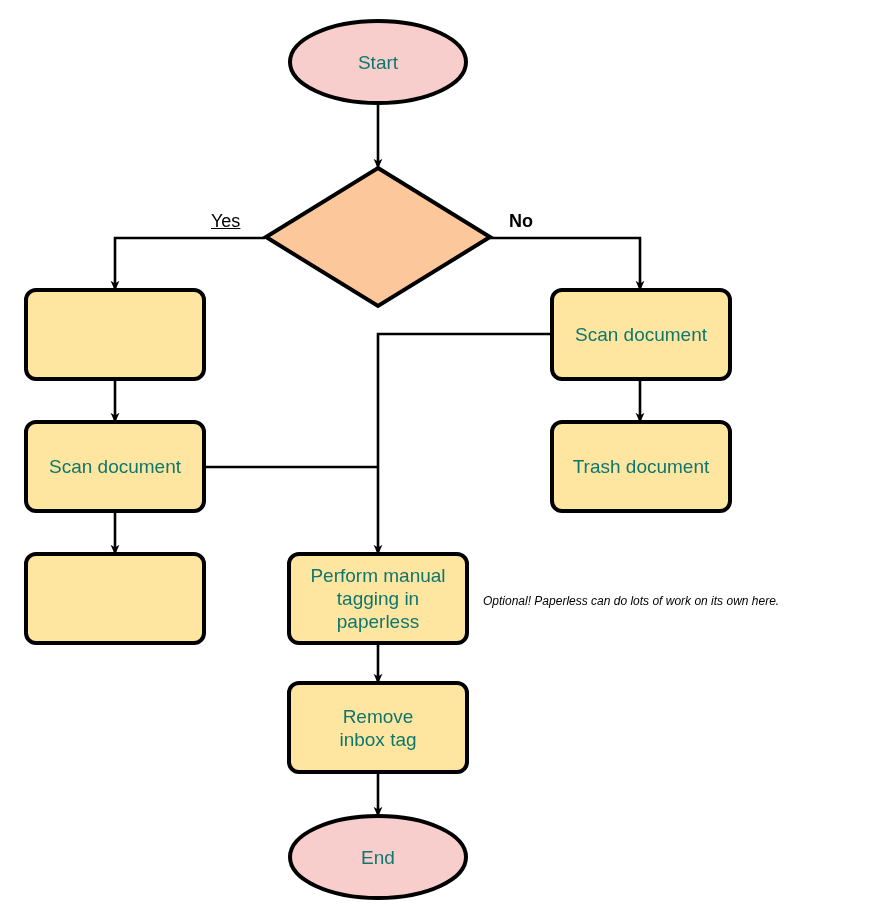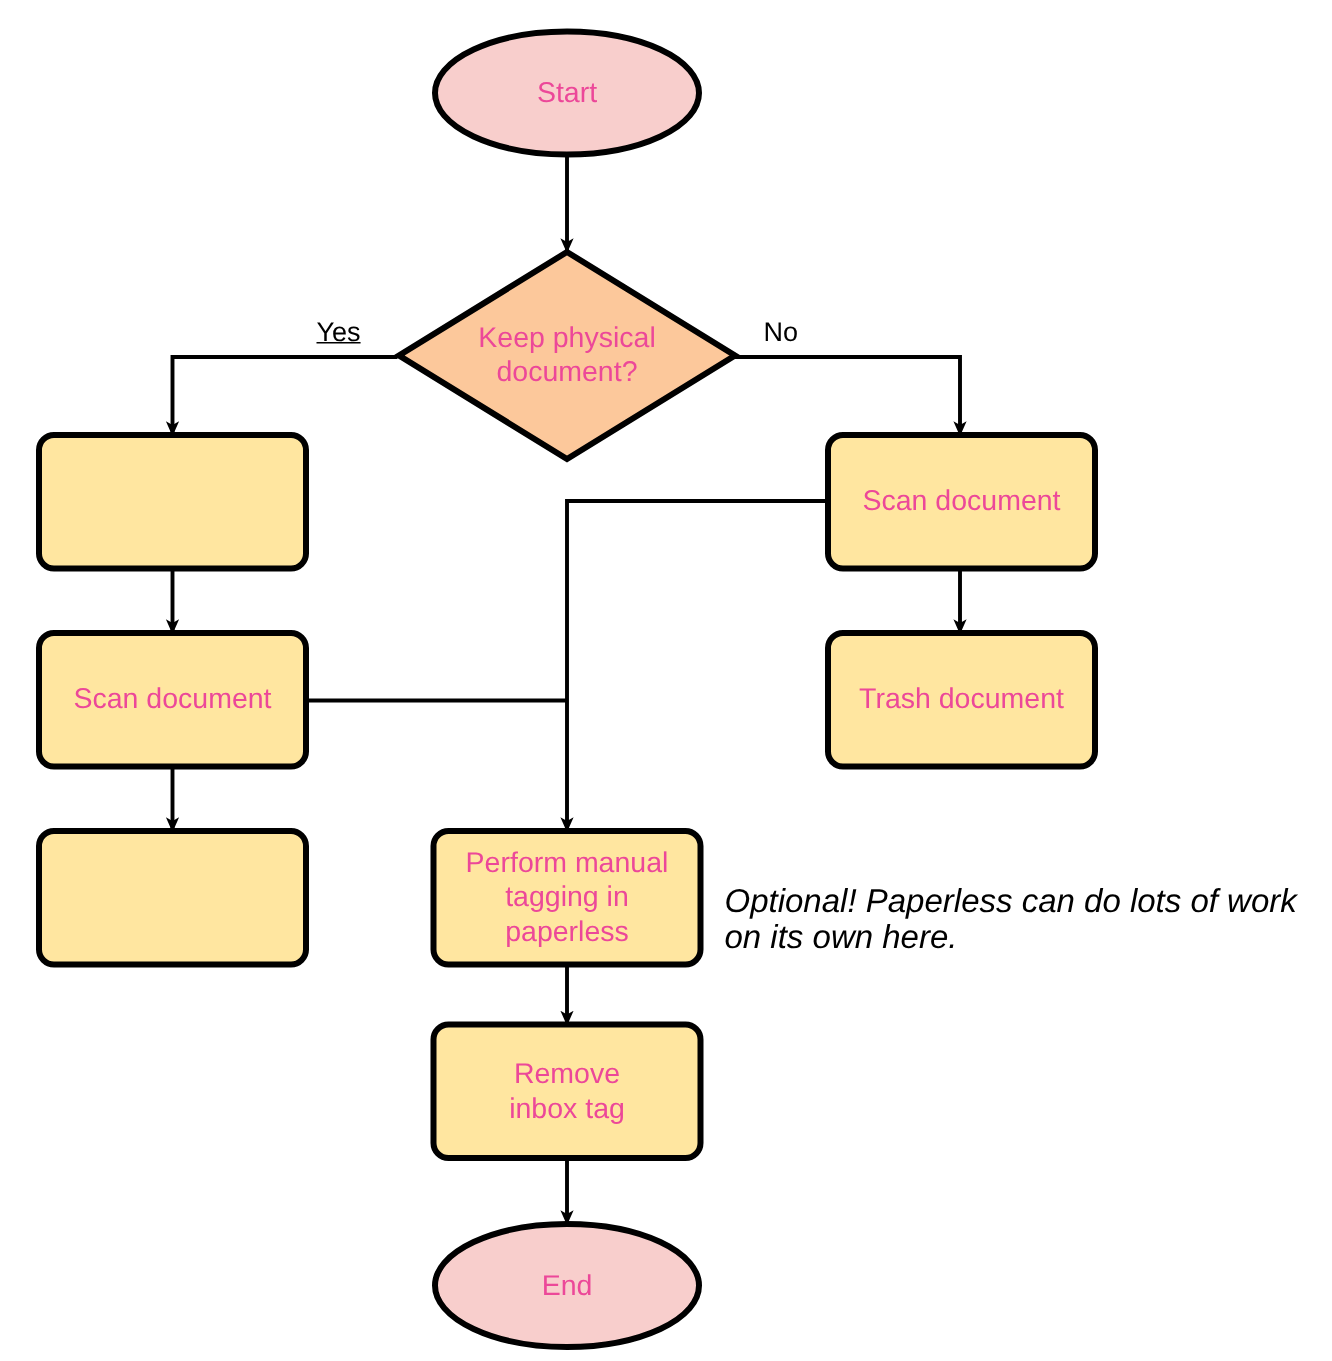--- a/index.html
+++ b/index.html
@@ -25,41 +25,41 @@
     top: 0;
     width: 888px;
     height: 907px;
   }
   .node-label {
     position: absolute;
     display: flex;
     align-items: center;
     justify-content: center;
     text-align: center;
-    color: #ec4899;
+    color: #0f766e;
     font-family: "Liberation Sans", sans-serif;
     font-size: 19px;
     line-height: 23px;
     white-space: pre-line;
     pointer-events: none;
   }
   .edge-label {
     position: absolute;
     color: #000000;
     font-family: "Liberation Sans", sans-serif;
     font-size: 18px;
     line-height: 20px;
     white-space: nowrap;
   }
   .note-text {
     position: absolute;
     color: #000000;
     font-family: "Liberation Sans", sans-serif;
     font-style: italic;
-    font-size: 22px;
+    font-size: 12px;
     line-height: 24px;
     width: 402px;
   }
 </style>
 </head>
 <body>
 
 <div id="flowchart-root">
 
   <svg id="flow-svg" viewBox="0 0 888 907" xmlns="http://www.w3.org/2000/svg">
@@ -108,39 +108,37 @@
 
     <rect x="289" y="554" width="178" height="89" rx="10" ry="10" fill="#FFE6A0" stroke="#000000" stroke-width="4"></rect>
 
     <rect x="289" y="683" width="178" height="89" rx="10" ry="10" fill="#FFE6A0" stroke="#000000" stroke-width="4"></rect>
 
     <ellipse cx="378" cy="857" rx="88" ry="41" fill="#F8CECC" stroke="#000000" stroke-width="4"></ellipse>
   </svg>
 
   <div class="node-label" style="left:290px; top:21px; width:176px; height:82px;">Start</div>
 
-  <div class="node-label" style="left:278px; top:196px; width:200px; height:82px;">Keep physical
-document?</div>
 
 
   <div class="node-label" style="left:26px; top:422px; width:178px; height:89px;">Scan document</div>
 
 
   <div class="node-label" style="left:552px; top:290px; width:178px; height:89px;">Scan document</div>
 
   <div class="node-label" style="left:552px; top:422px; width:178px; height:89px;">Trash document</div>
 
   <div class="node-label" style="left:289px; top:554px; width:178px; height:89px;">Perform manual
 tagging in
 paperless</div>
 
   <div class="node-label" style="left:289px; top:683px; width:178px; height:89px;">Remove
 inbox tag</div>
 
   <div class="node-label" style="left:290px; top:816px; width:176px; height:82px;">End</div>
 
   <div class="edge-label" style="left:211px; top:211px;text-decoration:underline;">Yes</div>
 
-  <div class="edge-label" style="left:509px; top:211px;">No</div>
+  <div class="edge-label" style="left:509px; top:211px;font-weight:bold;">No</div>
 
   <div class="note-text" style="left:483px; top:589px;">Optional! Paperless can do lots of work on its own here.</div>
 
 </div>
 
 </body></html>

